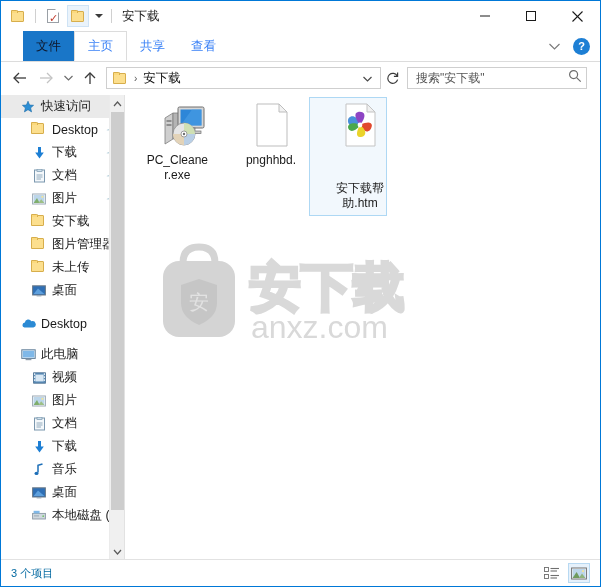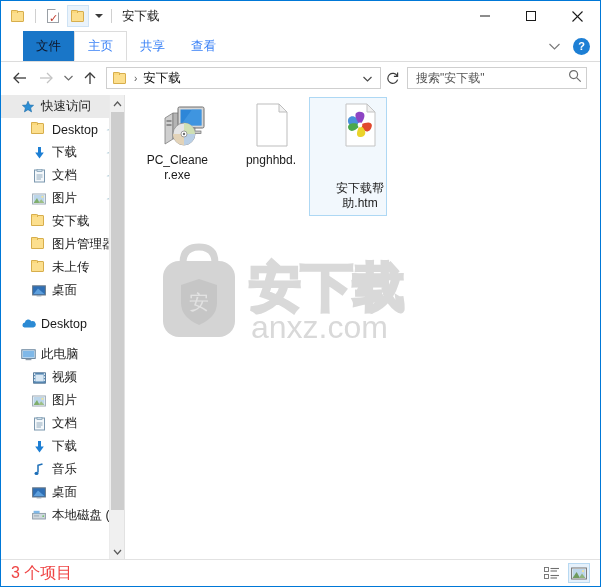--- a/index.html
+++ b/index.html
@@ -289,21 +289,21 @@
 
   
   #statusbar {
     position: absolute; left: 0; bottom: 0;
     width: 599px; height: 26px;
     border-top: 1px solid #e2e2e2;
     background: #ffffff;
     display: flex; align-items: center;
   }
   #status-text {
-    font-size: 16px; color: #ef4444; margin-left: 10px;
+    font-size: 11px; color: #0369a1; margin-left: 10px;
   }
   #viewbtns {
     margin-left: auto; margin-right: 10px;
     display: flex; align-items: center; gap: 5px;
   }
   .viewbtn {
     width: 22px; height: 20px;
     display: flex; align-items: center; justify-content: center;
     box-sizing: border-box;
     border: 1px solid transparent;

